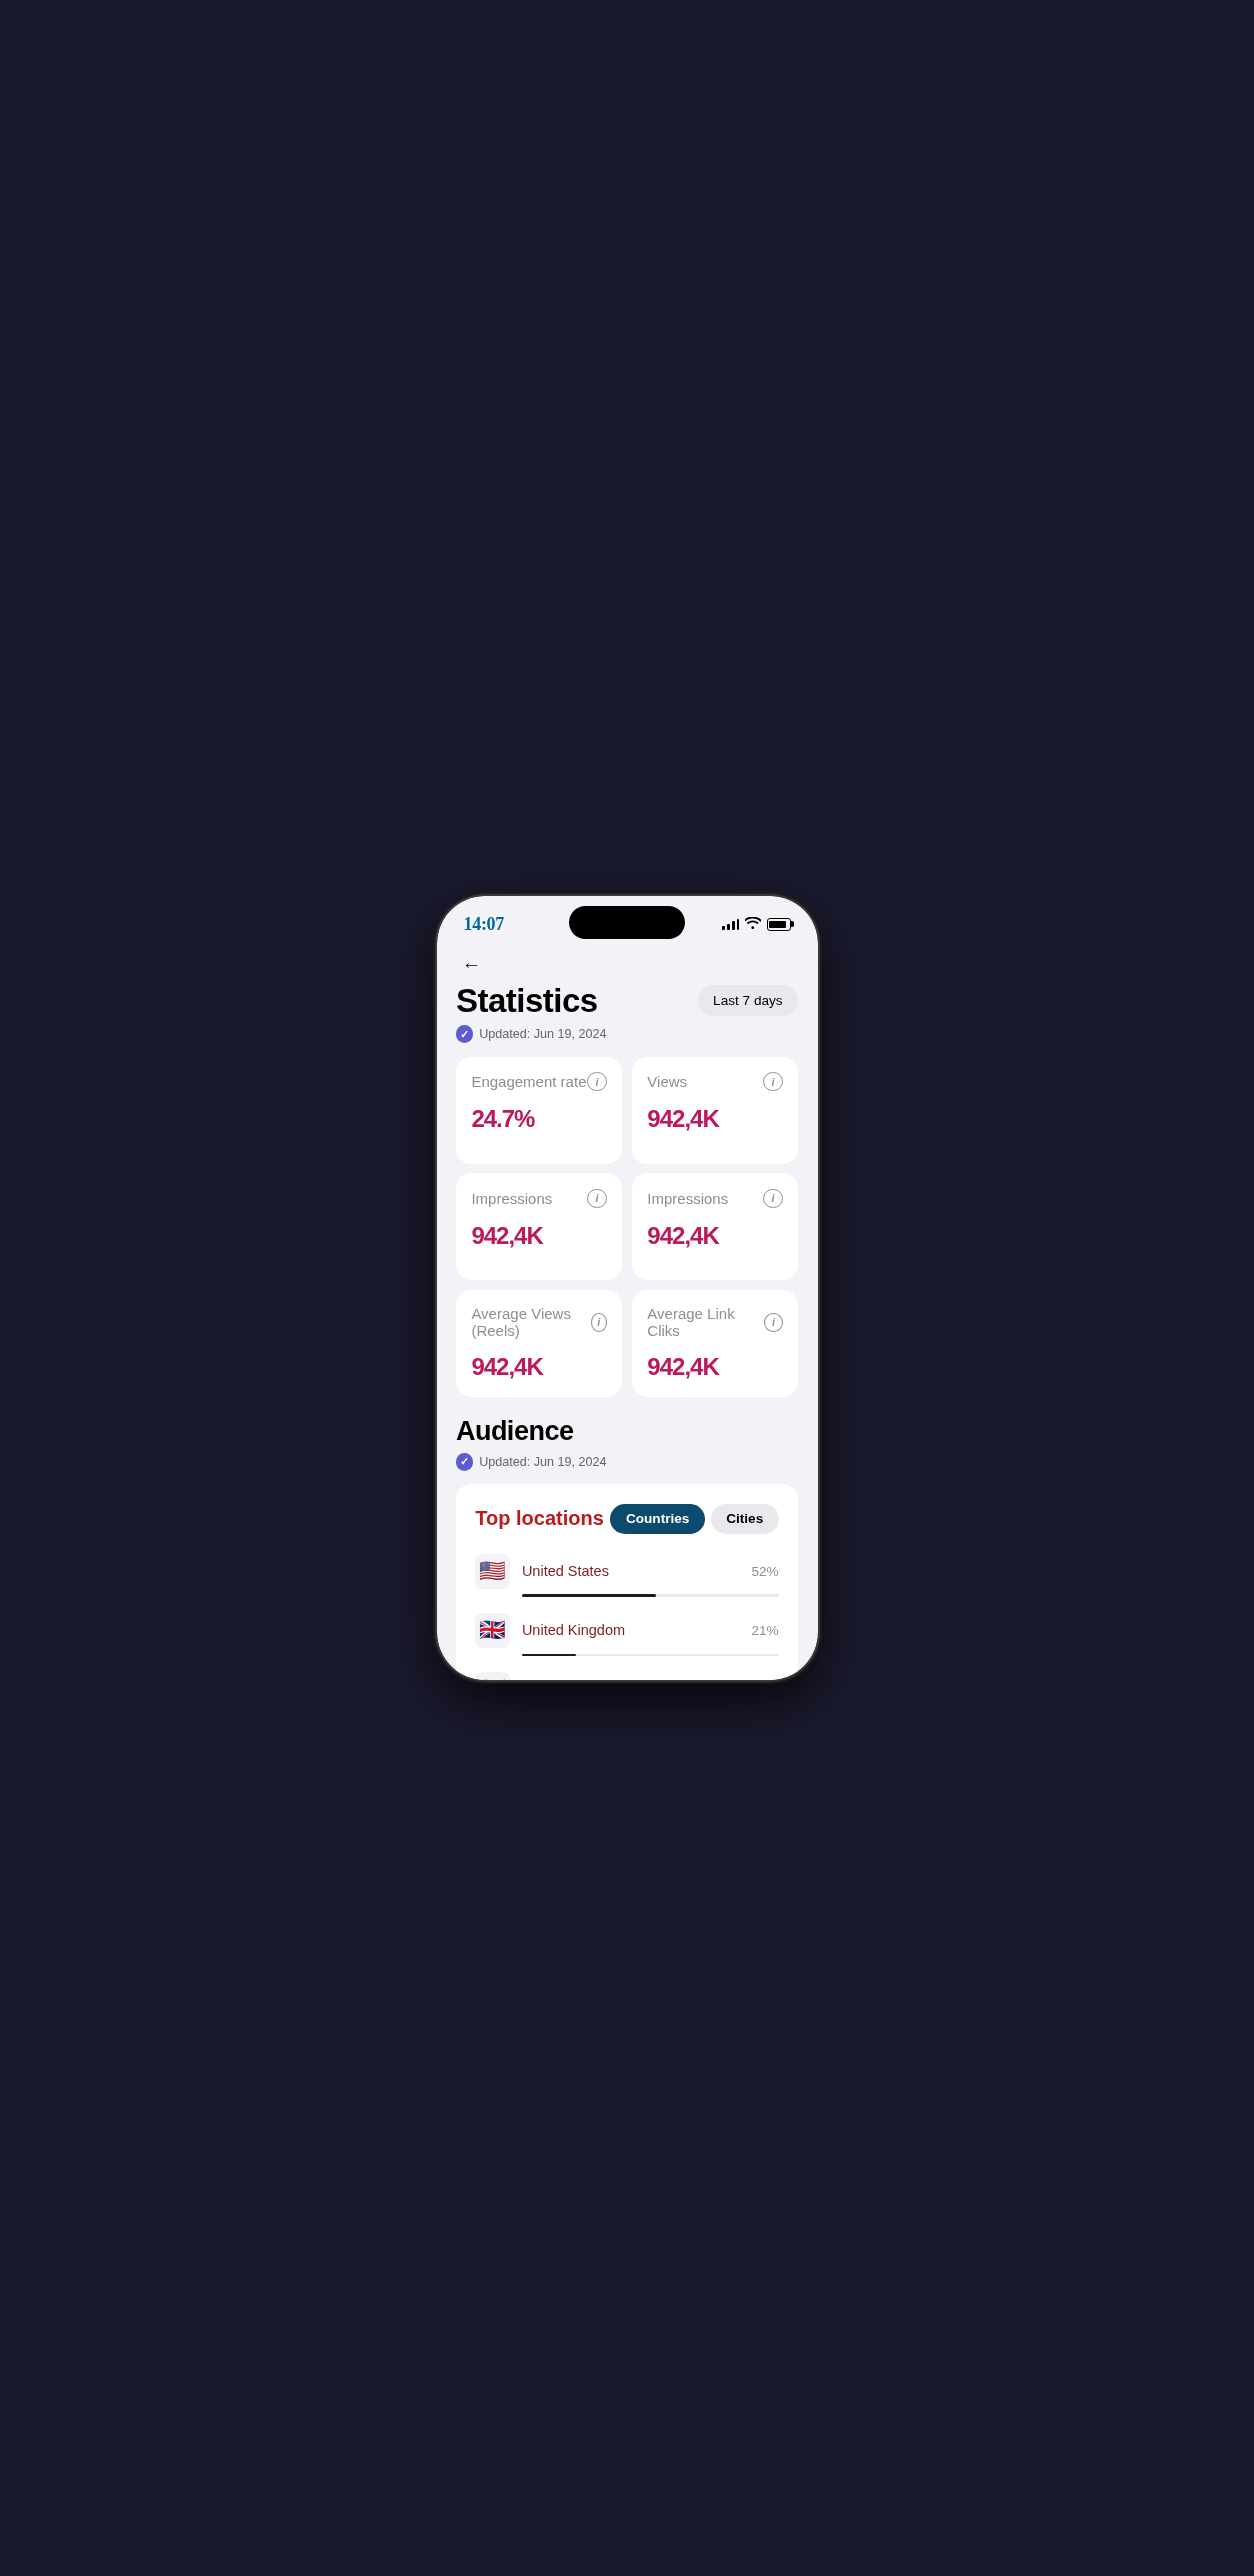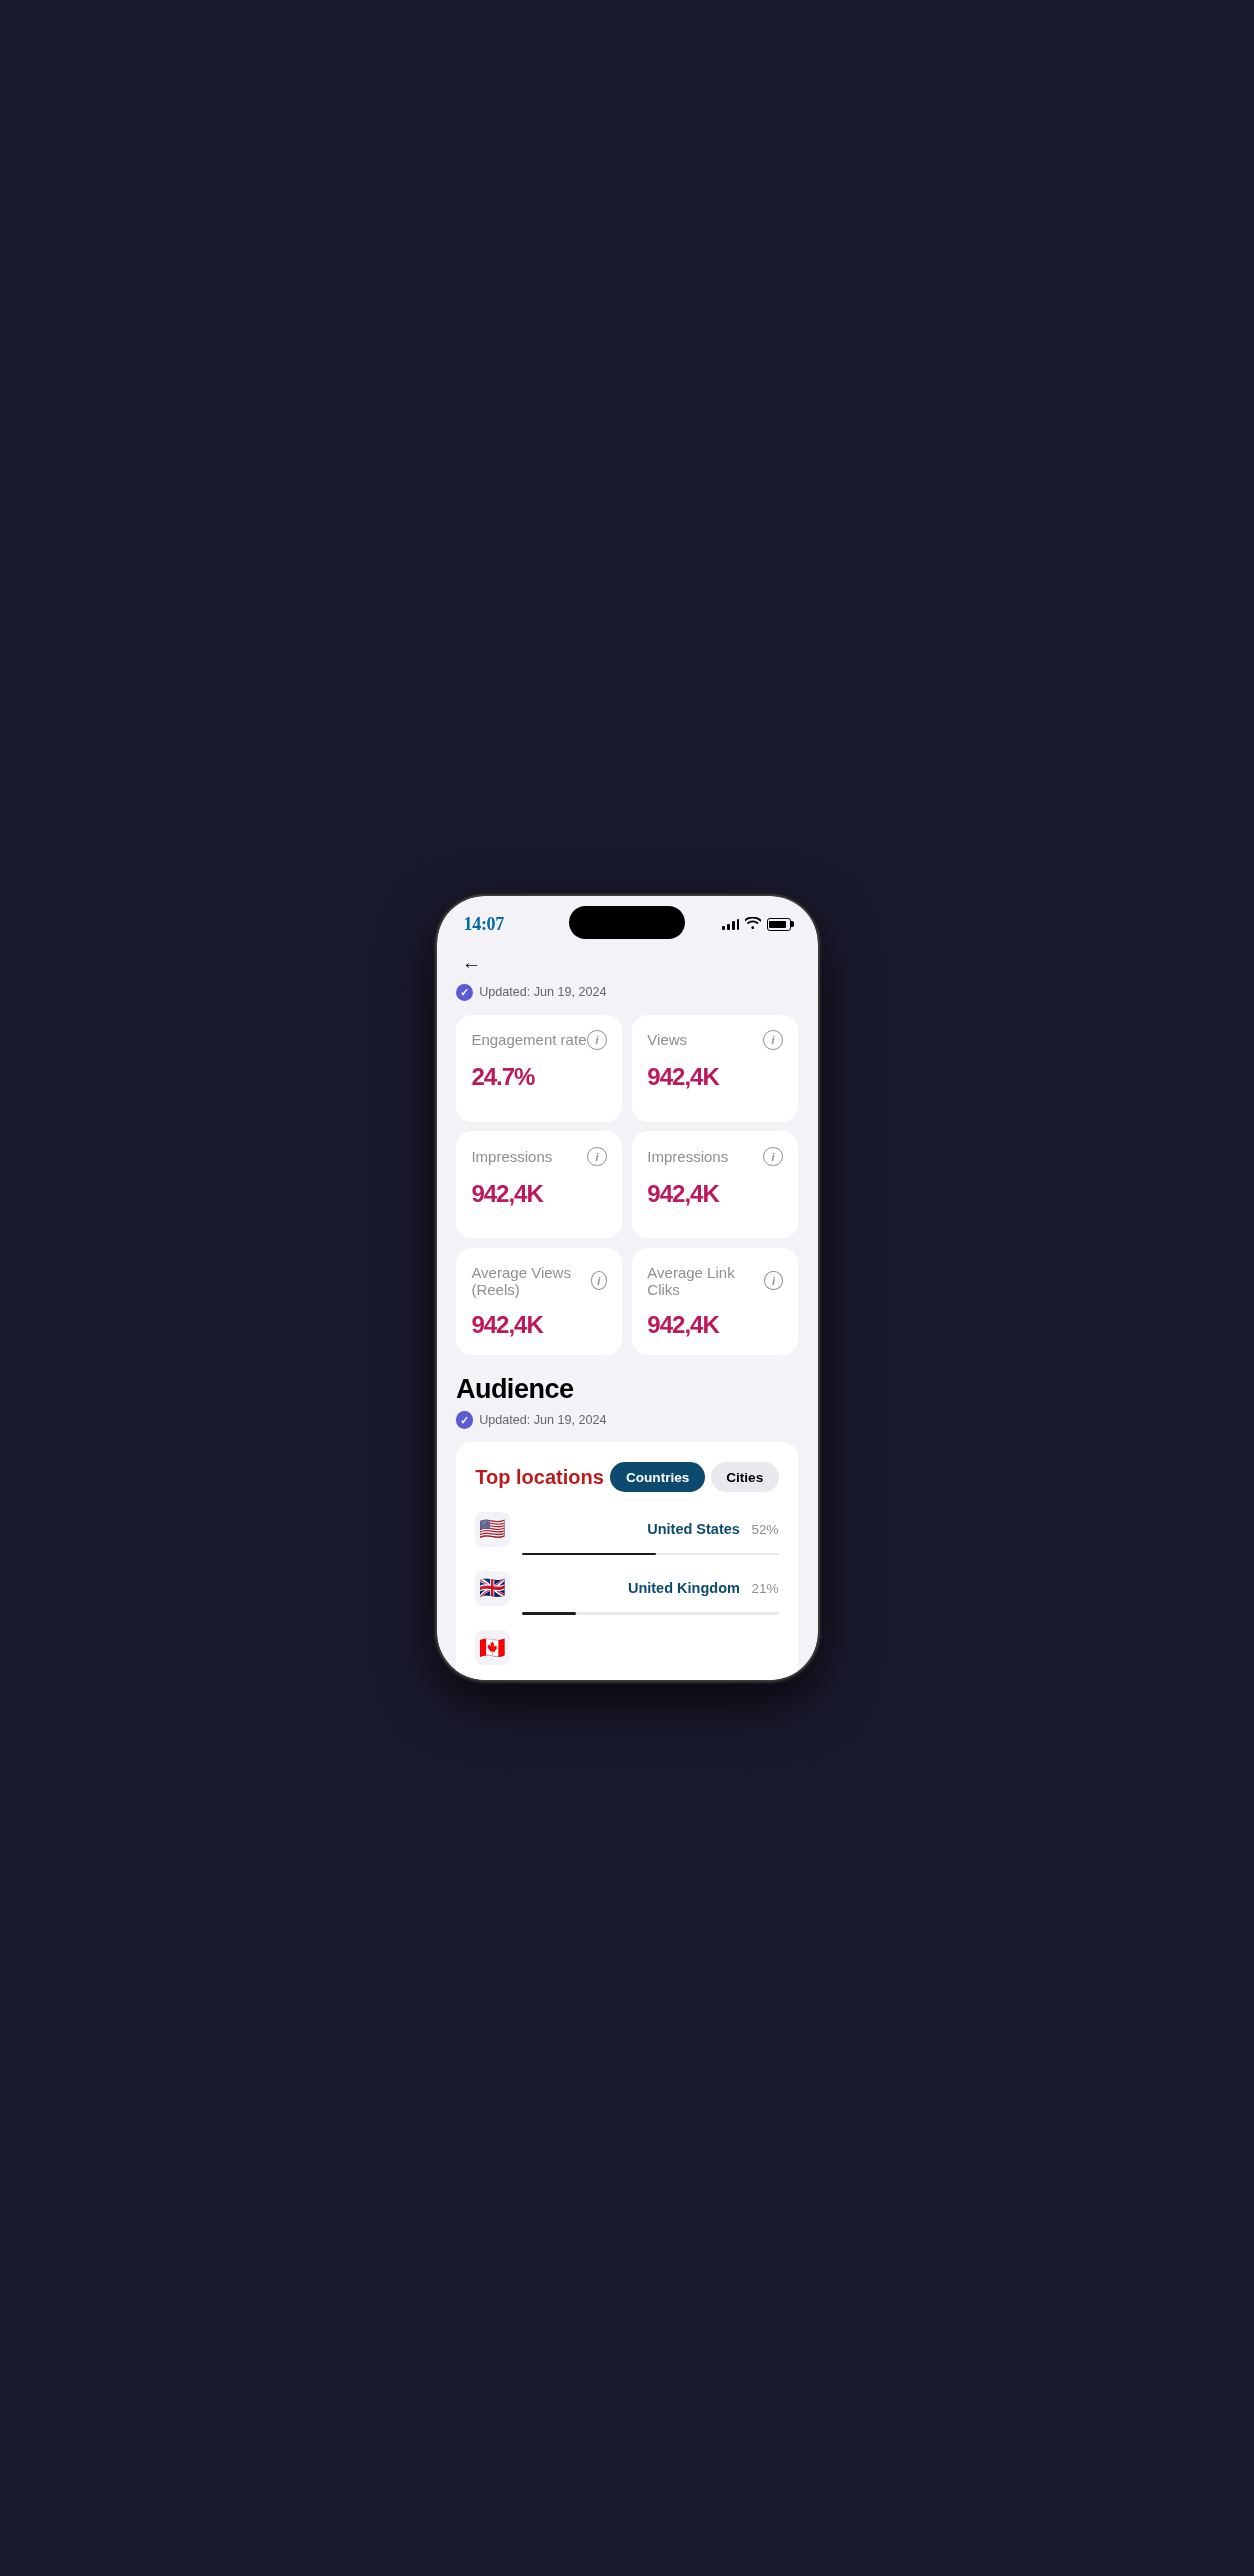--- a/index.html
+++ b/index.html
@@ -331,24 +331,23 @@
       background: #f2f2f7;
       display: flex;
       align-items: center;
       justify-content: center;
       font-size: 21.3px;
       flex-shrink: 0;
     }
 
     .location-name {
       font-size: 14.5px;
-      font-weight: 700;
-      color: #0c4a6e;
+      font-weight: 400;
+      color: #7f1d1d;
       flex: 1;
-      text-align: right;
     }
 
     .location-percent {
       font-size: 13.6px;
       font-weight: 500;
       color: #8e8e93;
     }
 
     .progress-bar-container {
       height: 2.9px;
@@ -390,20 +389,24 @@
         </div>
       </div>
     </div>
 
     <div class="scroll-content">
 
       <div class="header">
         <div class="back-btn">
           <span class="back-arrow">←</span>
         </div>
+        <div class="title-row">
+          <h1 class="page-title">Statistics</h1>
+          <button class="last-days-btn">Last 7 days</button>
+        </div>
         <div class="updated-row">
           <div class="check-circle">
             <span class="check-mark">✓</span>
           </div>
           <span class="updated-text">Updated: Jun 19, 2024</span>
         </div>
       </div>
 
       <div class="stats-grid" id="stats-grid">
       <div class="stat-card">

